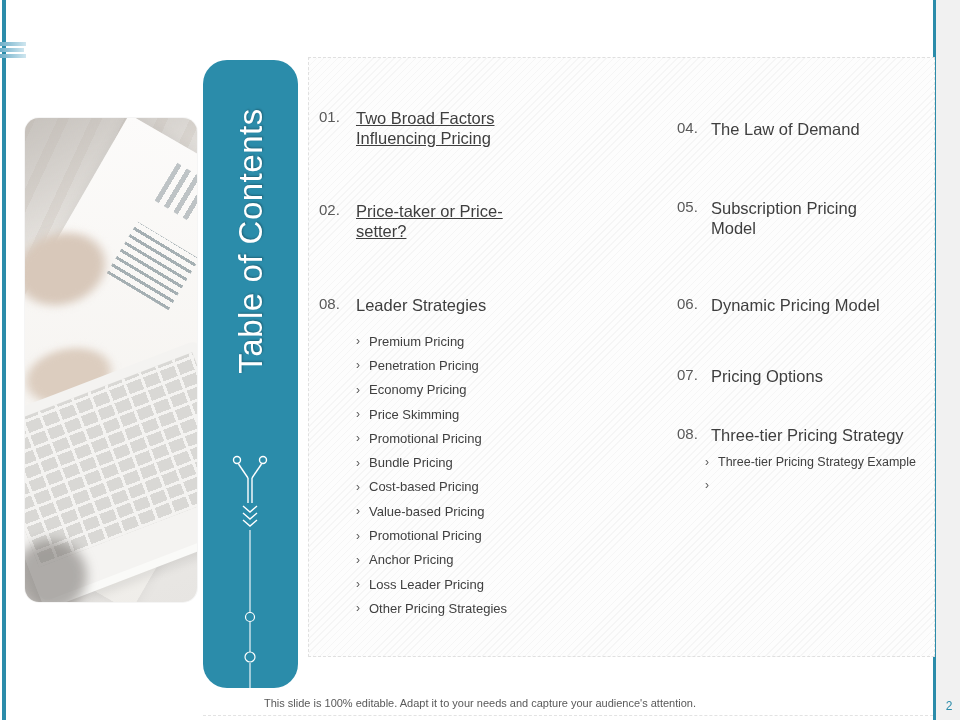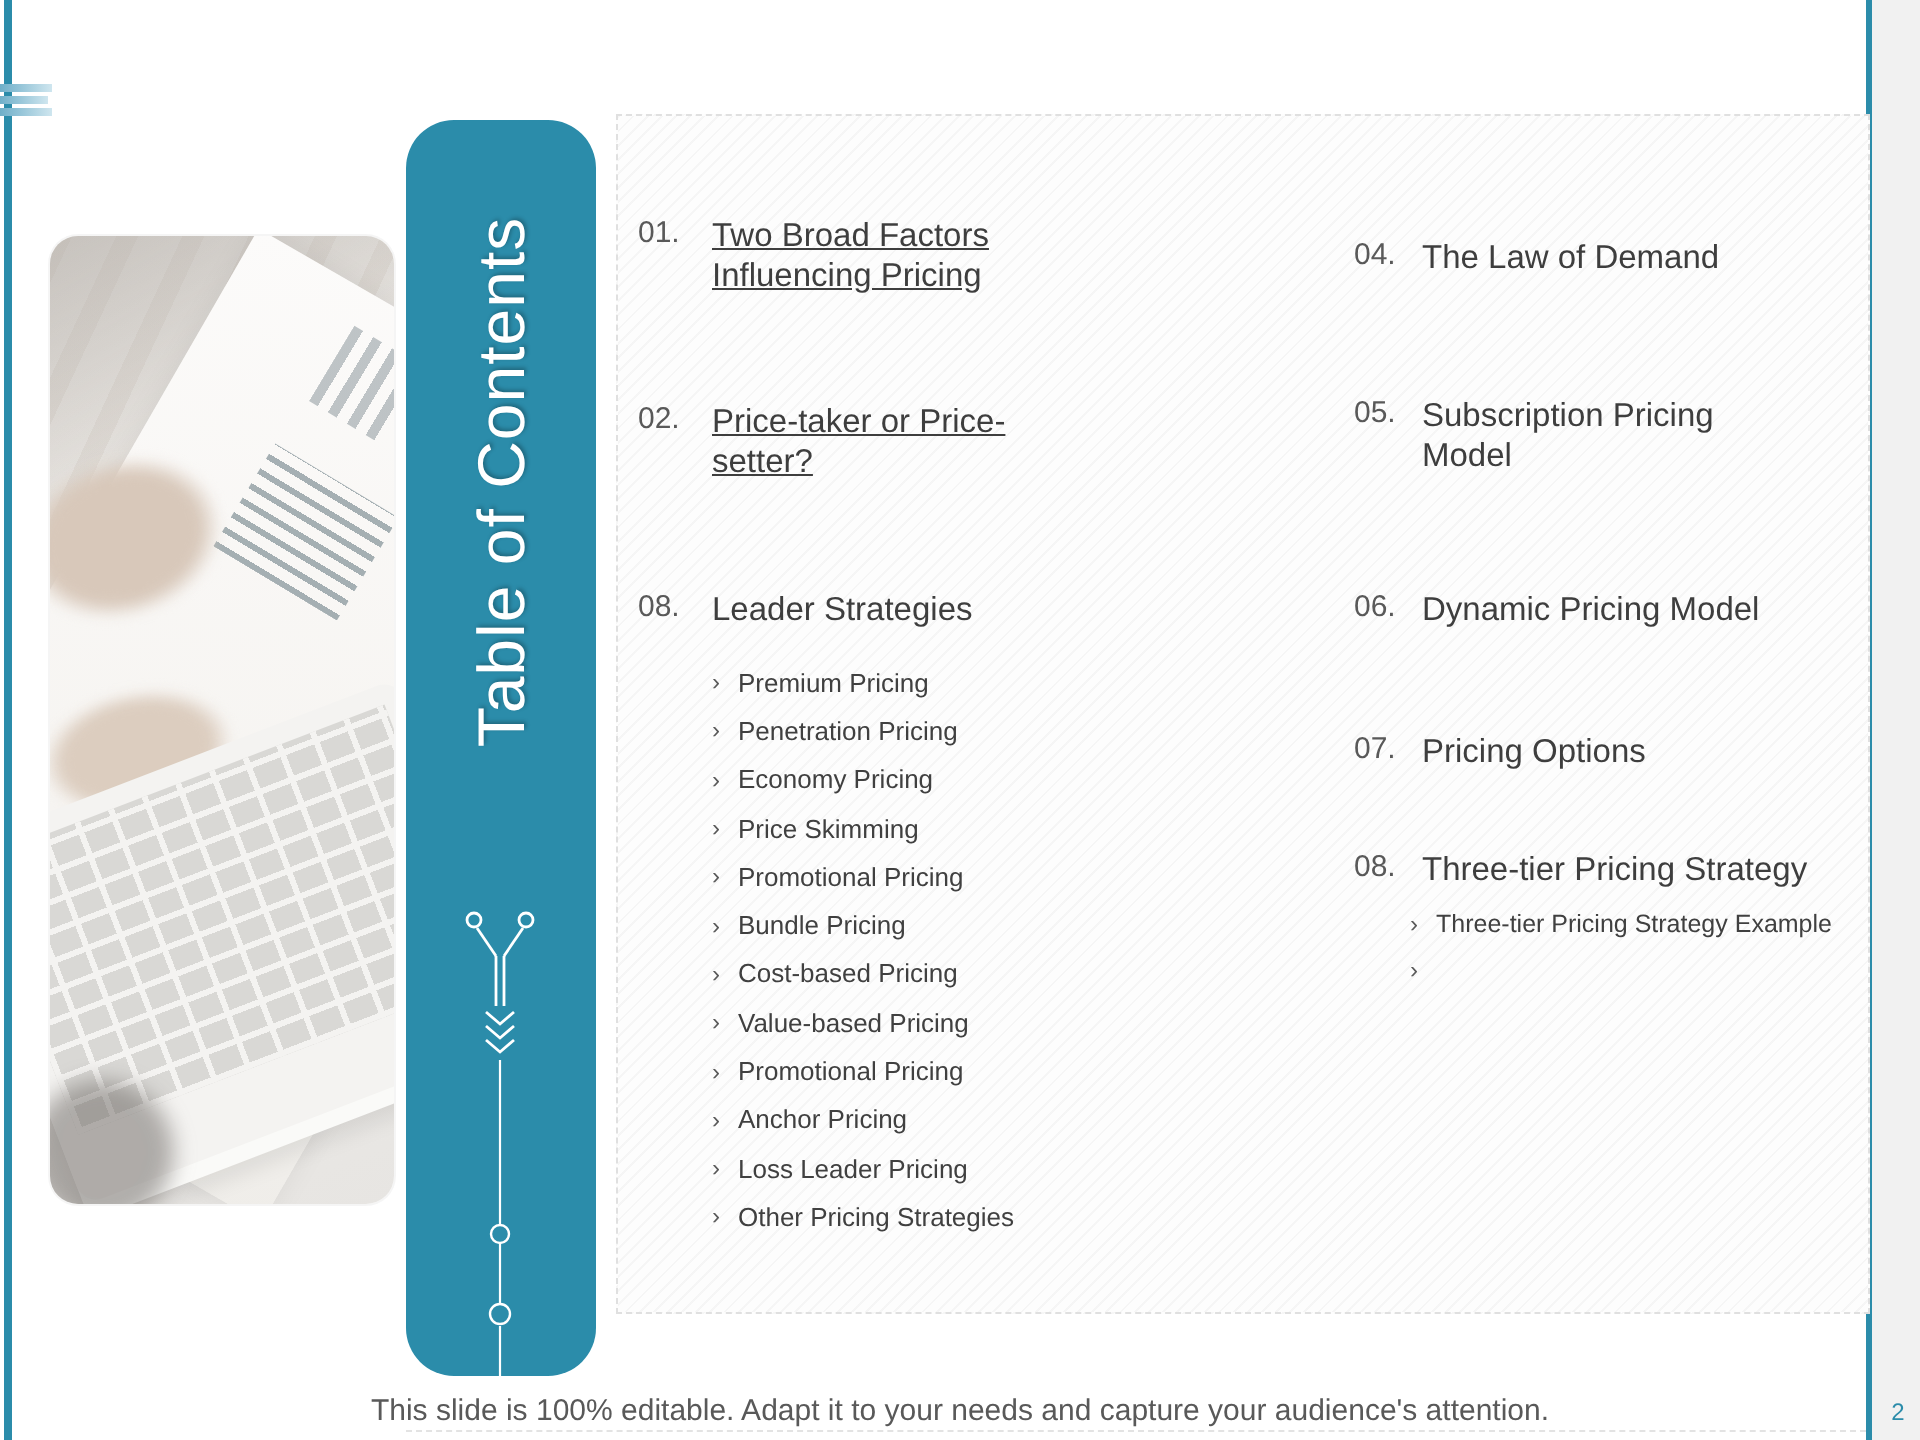--- a/index.html
+++ b/index.html
@@ -68,21 +68,21 @@
 
   .subs{position:absolute;}
   .subs-left{left:47px;top:271px;}
   .subs-left .sub{height:24.3px;font-size:13px;}
   .subs-right{left:396px;top:393px;}
   .subs-right .sub{height:22.8px;font-size:12.5px;}
   .sub{display:flex;align-items:center;color:#404040;}
   .sub .b{color:#595959;margin-right:9px;font-size:12px;}
 
   
-  .footer{position:absolute;left:0;top:697px;width:960px;text-align:center;font-size:15px;color:#595959;}
+  .footer{position:absolute;left:0;top:697px;width:960px;text-align:center;font-size:11px;color:#595959;}
   .footer-rule{position:absolute;left:203px;top:715px;width:730px;border-top:1px dashed #e3e3e3;}
   .page-num{position:absolute;left:940px;top:699px;width:18px;text-align:center;font-size:12px;color:#2b8caa;}
 </style>
 </head>
 <body>
 
 <div class="edge-left"></div>
 <div class="edge-right"></div>
 <div class="side-strip"></div>
 

